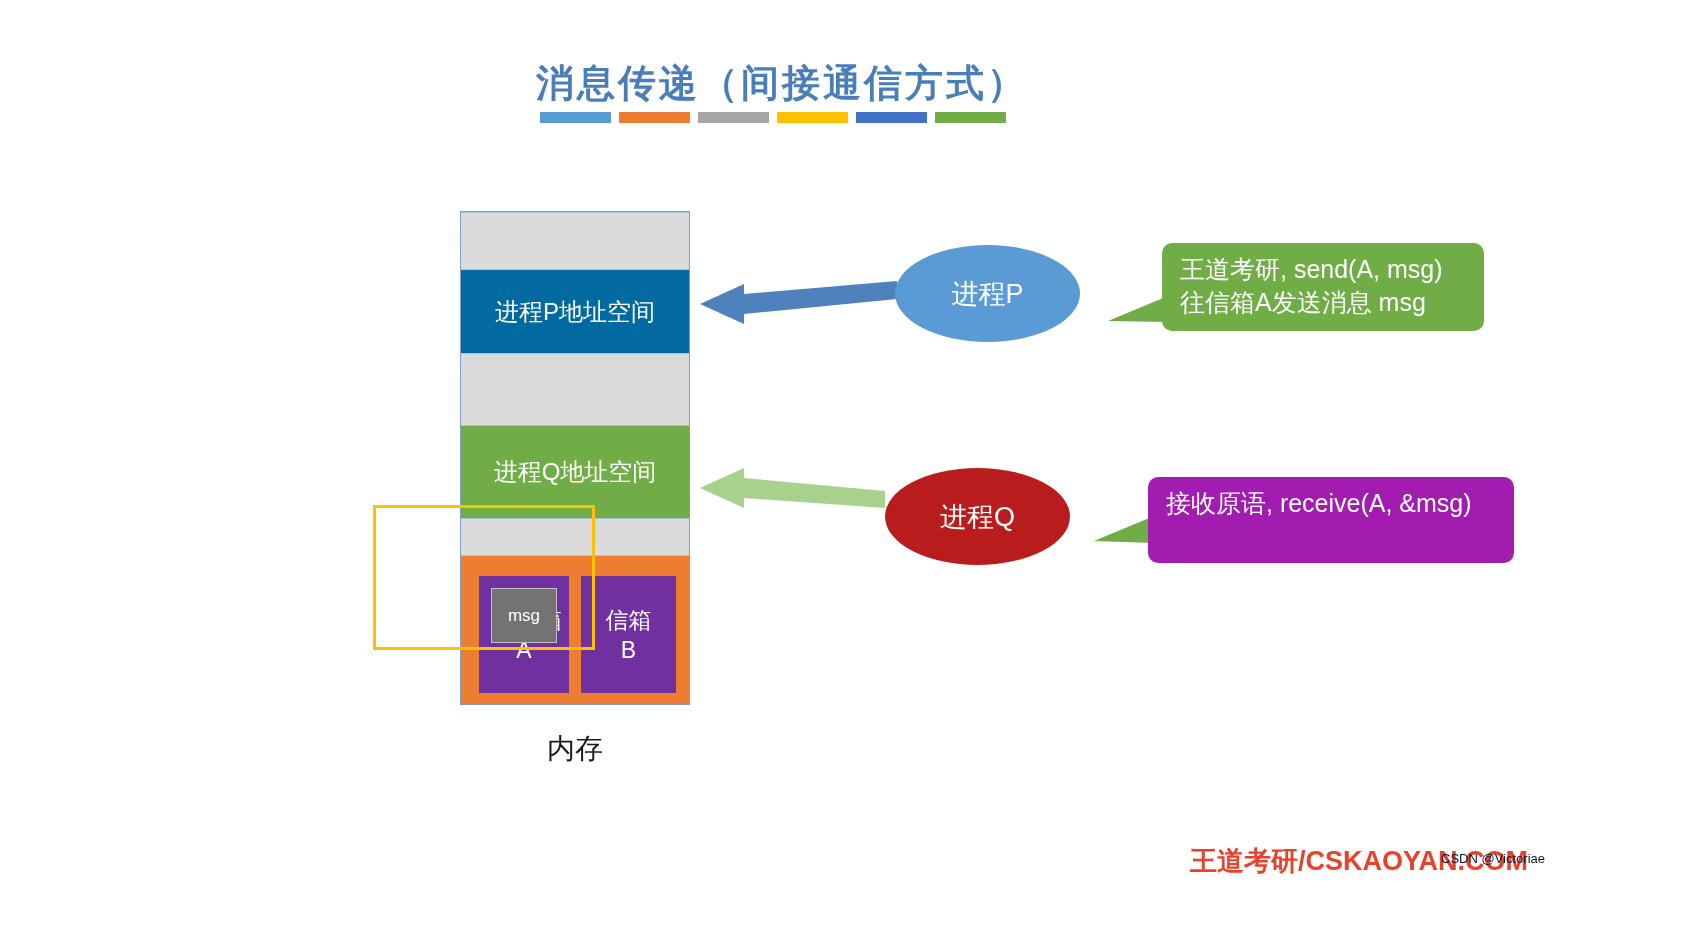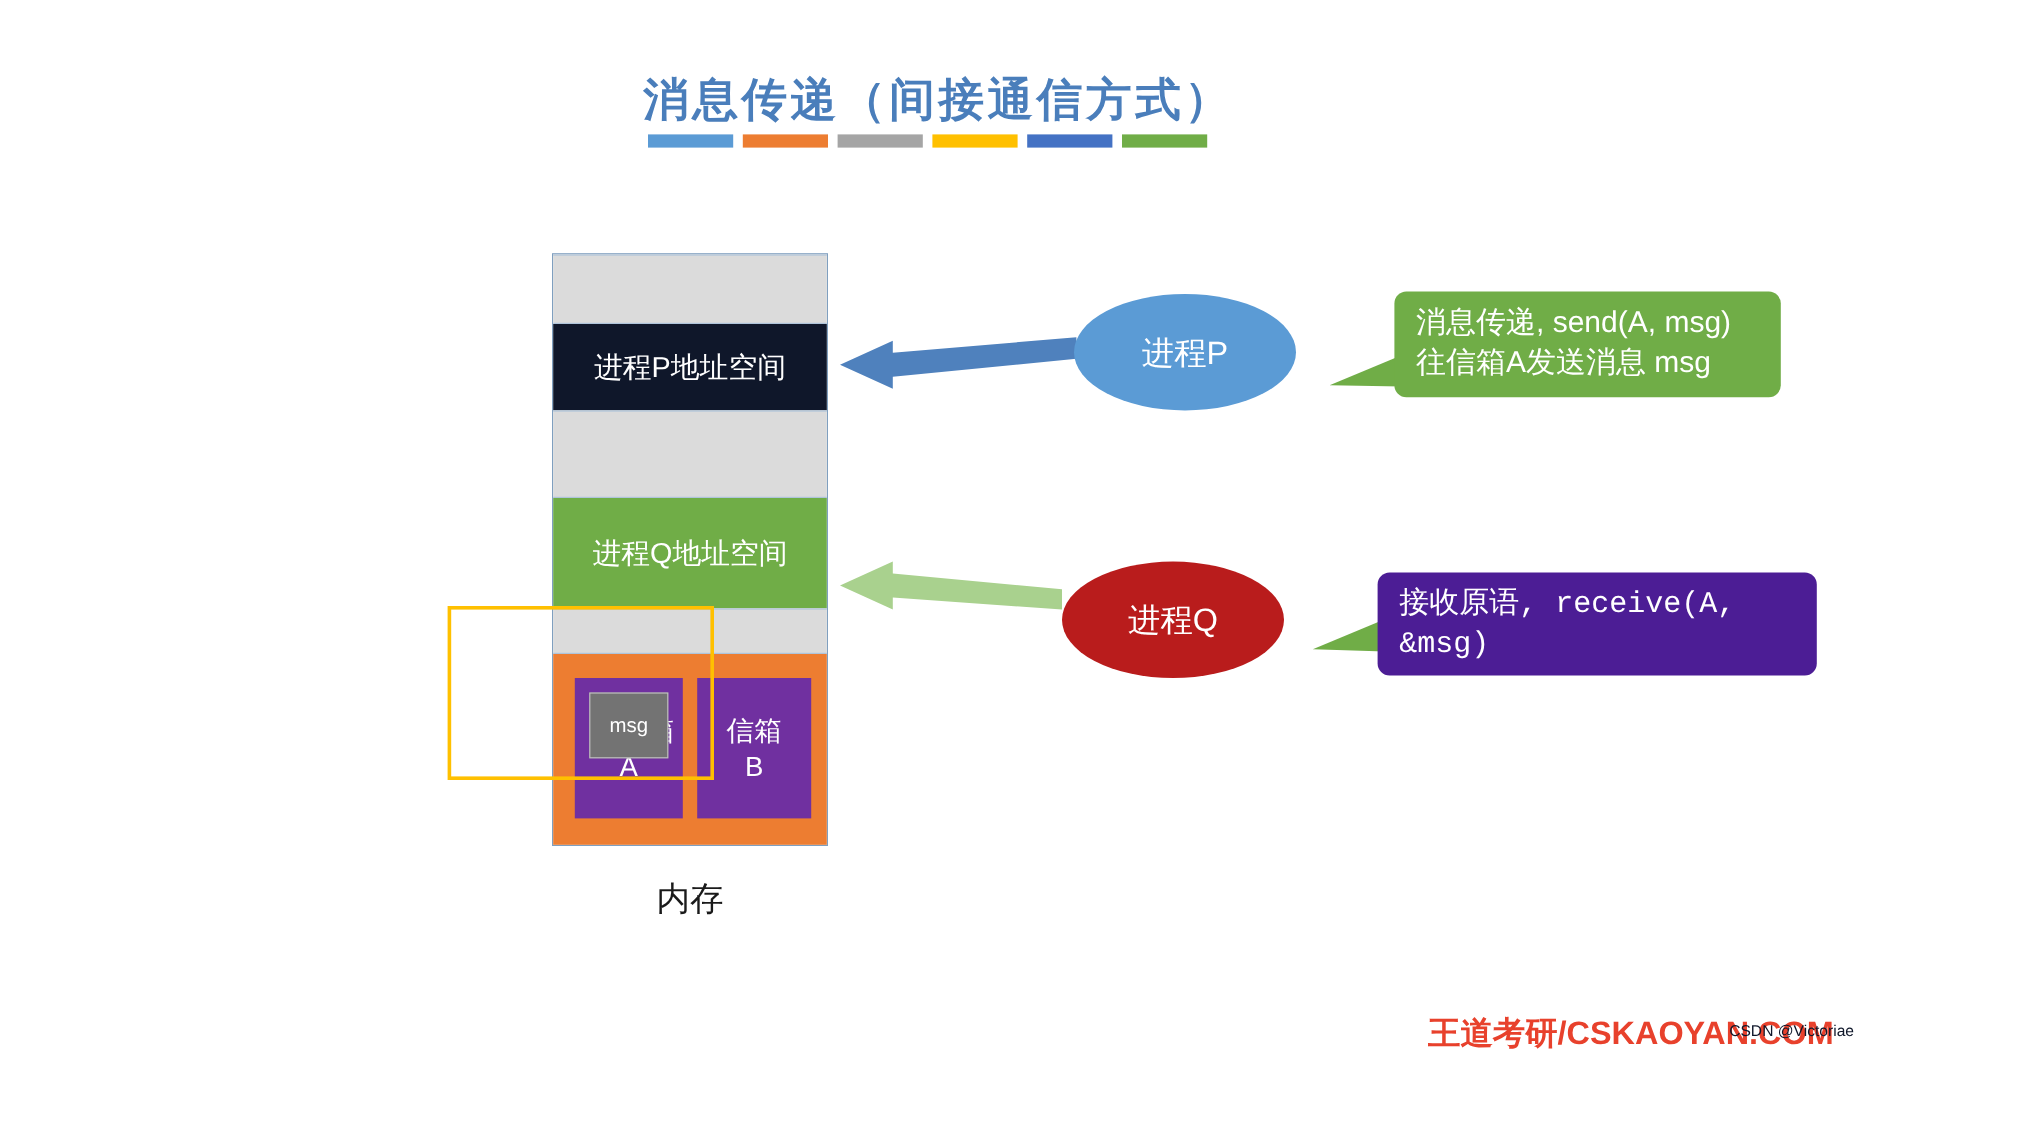--- a/index.html
+++ b/index.html
@@ -89,21 +89,21 @@
 
   <svg class="overlay" width="1684" height="942">
     <polygon points="700,304 744,284 744,294 897,281 897,299 744,314 744,324" fill="#4F81BD"></polygon>
     <polygon points="700,488 744,468 744,478 885,491 885,508 744,498 744,508" fill="#A9D18E"></polygon>
     <polygon points="1168,296 1168,322 1108,321" fill="#70AD47"></polygon>
     <polygon points="1154,516 1154,543 1094,541" fill="#70AD47"></polygon>
   </svg>
 
   <div class="memory-column">
     <div class="seg seg-gray" style="height:58px"></div>
-    <div class="seg" style="height: 72px; background-color: #0f172a;">
+    <div class="seg" style="height: 83px; background-color: #0369a1;">
       <div class="seg-label">进程P地址空间</div>
     </div>
     <div class="seg seg-gray" style="height:73px"></div>
     <div class="seg" style="height: 92px; background-color: rgb(112, 173, 71);">
       <div class="seg-label">进程Q地址空间</div>
     </div>
     <div class="seg seg-gray" style="height:38px"></div>
     <div class="seg seg-orange" style="background-color: rgb(237, 125, 49);">
       <div class="mailbox mailbox-a" style="background-color: rgb(112, 48, 160);">
         <div class="a-name">信箱</div>
@@ -122,24 +122,24 @@
   <div class="yellow-rect"></div>
 
   <div class="ellipse ellipse-p" style="background-color: rgb(91, 155, 213);">
     <span>进程P</span>
   </div>
   <div class="ellipse ellipse-q" style="background-color: #b91c1c; align-items: center;">
     <span>进程Q</span>
   </div>
 
   <div class="callout callout-send" style="background-color: rgb(112, 173, 71);">
-    <div>消息传递, send(A, msg)</div>
+    <div>王道考研, send(A, msg)</div>
     <div>往信箱A发送消息 msg</div>
   </div>
-  <div class="callout callout-receive" style="background-color: #4c1d95; font-family: Liberation Mono, monospace;">
+  <div class="callout callout-receive" style="background-color: #a21caf;">
     <div>接收原语, receive(A, &amp;msg)</div>
   </div>
 
   <div class="memory-label">内存</div>
 
 
   <div class="footer" style="color: rgb(232, 65, 44);">王道考研/CSKAOYAN.COM</div>
 
   <div class="watermark">CSDN @Victoriae</div>
 

